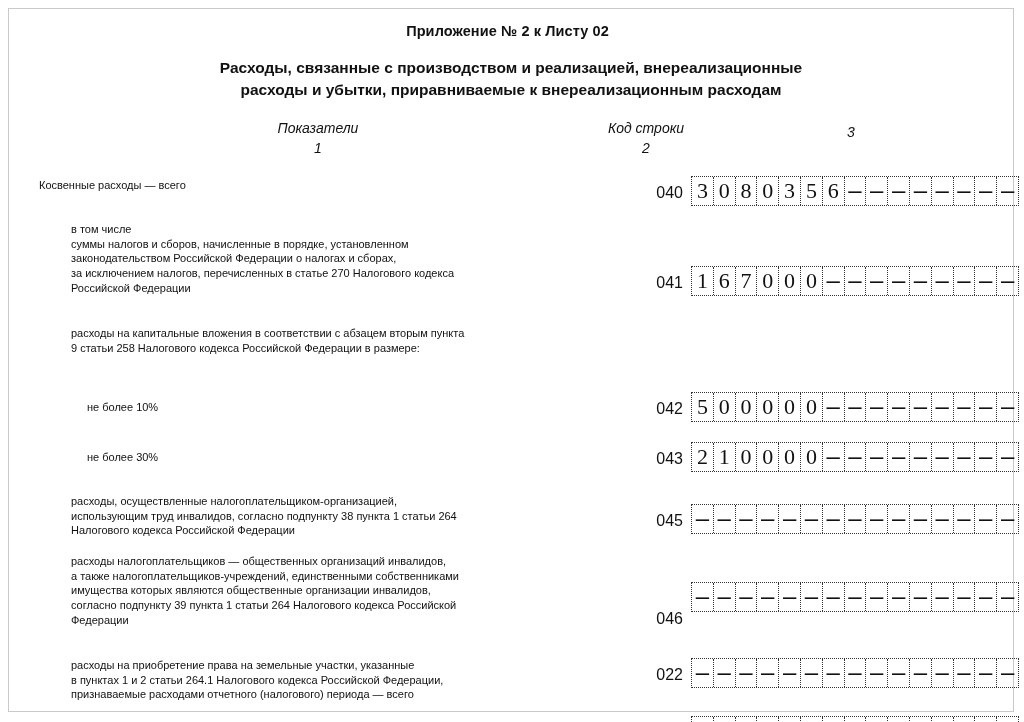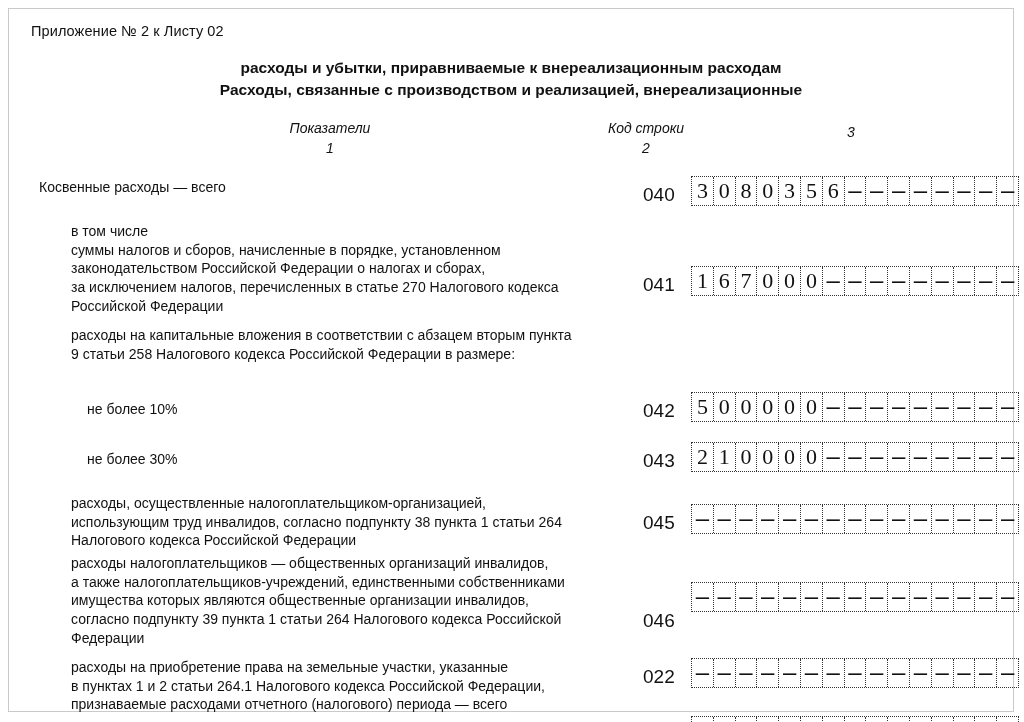--- a/index.html
+++ b/index.html
@@ -28,23 +28,23 @@
   .inner {
     position: absolute;
     left: 0;
     top: 0;
     right: 0;
     bottom: 0;
     padding: 14px 22px 0 22px;
     box-sizing: border-box;
   }
   .appendix {
-    text-align: left;
+    text-align: center;
     font-size: 14.5px;
-    font-weight: normal;
+    font-weight: bold;
     letter-spacing: 0.1px;
     margin-right: 7px;
   }
   .doc-title {
     text-align: center;
     font-size: 15.5px;
     font-weight: bold;
     line-height: 1.45;
     margin-top: 18px;
     padding: 0 60px;
@@ -61,52 +61,52 @@
   }
   .col-head .ch-name {
     font-style: italic;
     display: block;
   }
   .col-head .ch-num {
     display: block;
     font-style: italic;
     margin-top: 4px;
   }
-  .ch-pokaz { left: 204px; width: 190px; }
+  .ch-pokaz { left: 192px; width: 190px; }
   .ch-code  { left: 540px; width: 150px; }
   .ch-sum   { left: 720px; width: 200px; }
 
   .rows {
     position: relative;
     margin-top: 2px;
   }
   .row {
     position: relative;
     min-height: 30px;
   }
   .label {
     position: absolute;
     left: 8px;
-    font-size: 14px;
+    font-size: 11px;
     line-height: 1.34;
     white-space: pre-line;
     top: 0;
   }
   .label.indent {
     left: 40px;
   }
   .label.indent2 {
     left: 56px;
   }
   .code {
     position: absolute;
     left: 612px;
     width: 40px;
-    text-align: left;
-    font-size: 19px;
+    text-align: right;
+    font-size: 16px;
   }
   .cells {
     position: absolute;
     left: 660px;
     width: 328px;
     height: 30px;
     border: 1px dotted #333333;
     box-sizing: border-box;
     display: flex;
   }
@@ -132,22 +132,22 @@
 </style>
 </head>
 <body>
 
 <div class="page">
   <div class="inner">
 
     <div class="appendix">Приложение № 2 к Листу 02</div>
 
     <div class="doc-title">
+      <div>Расходы, связанные с производством и реализацией, внереализационные</div>
       <div>расходы и убытки, приравниваемые к внереализационным расходам</div>
-      <div>Расходы, связанные с производством и реализацией, внереализационные</div>
     </div>
 
     <div class="col-heads">
       <div class="col-head ch-pokaz">
         <span class="ch-name">Показатели</span>
         <span class="ch-num">1</span>
       </div>
       <div class="col-head ch-code">
         <span class="ch-name">Код строки</span>
         <span class="ch-num">2</span>

